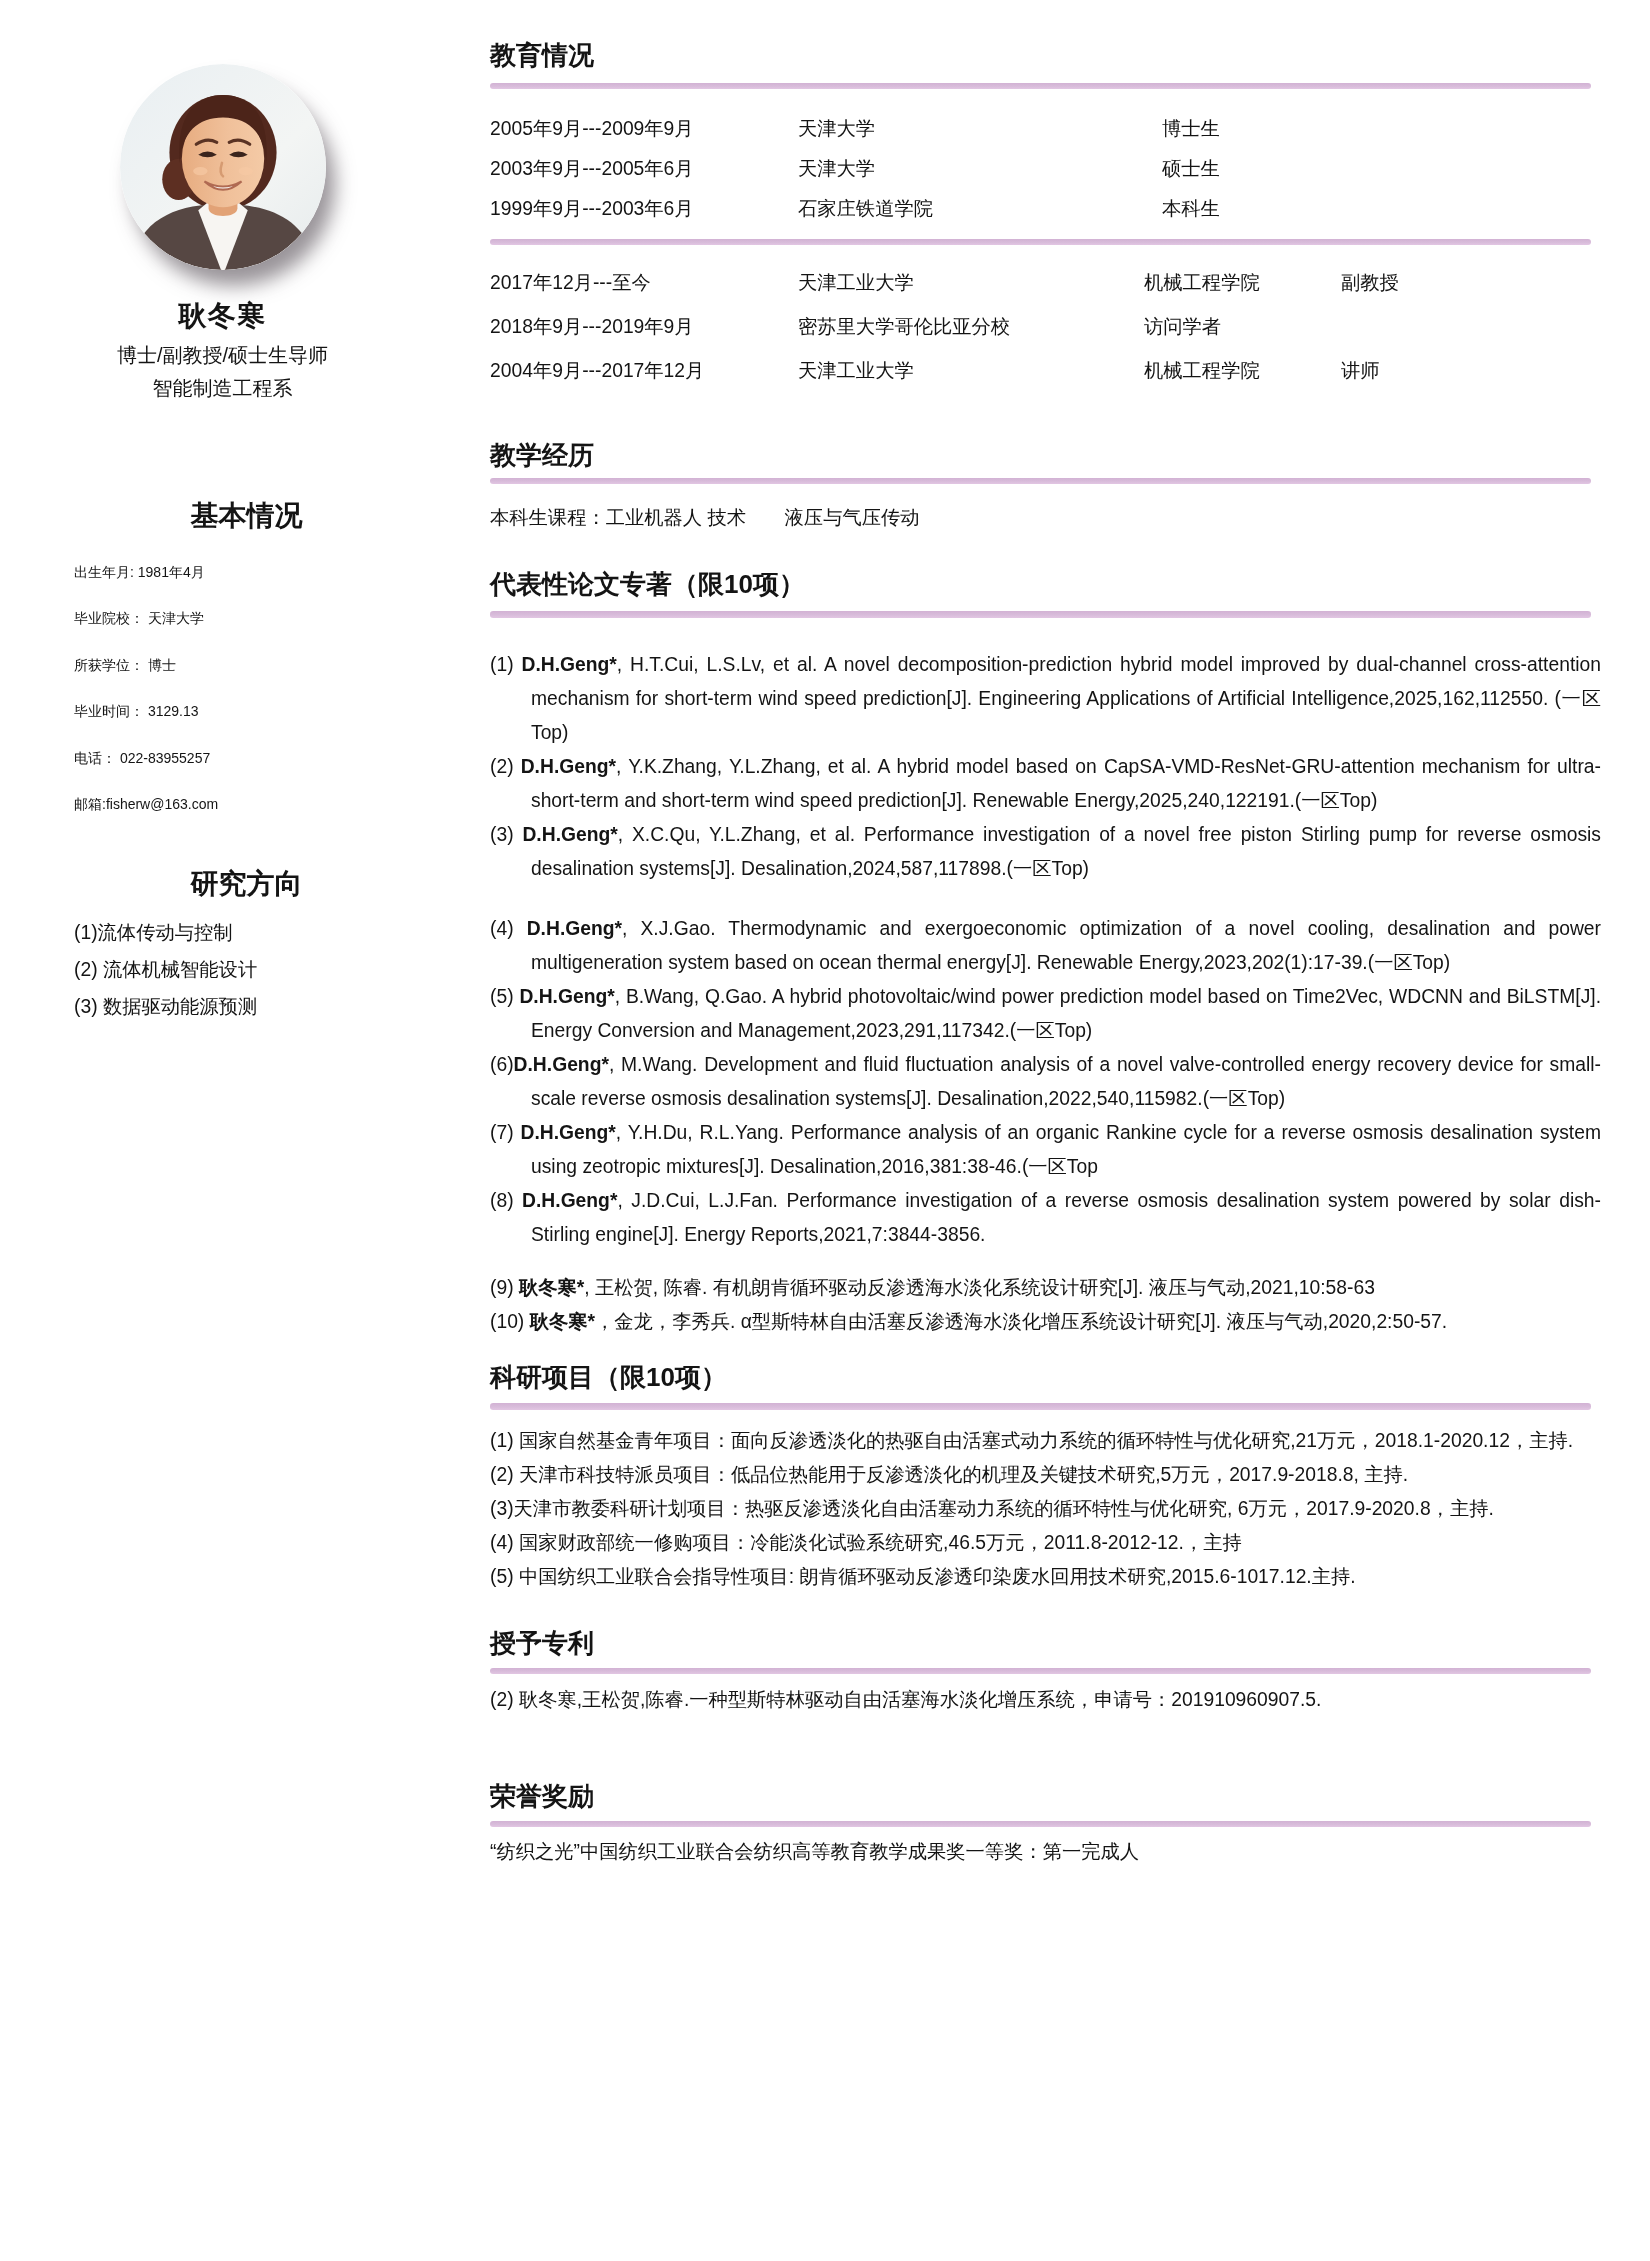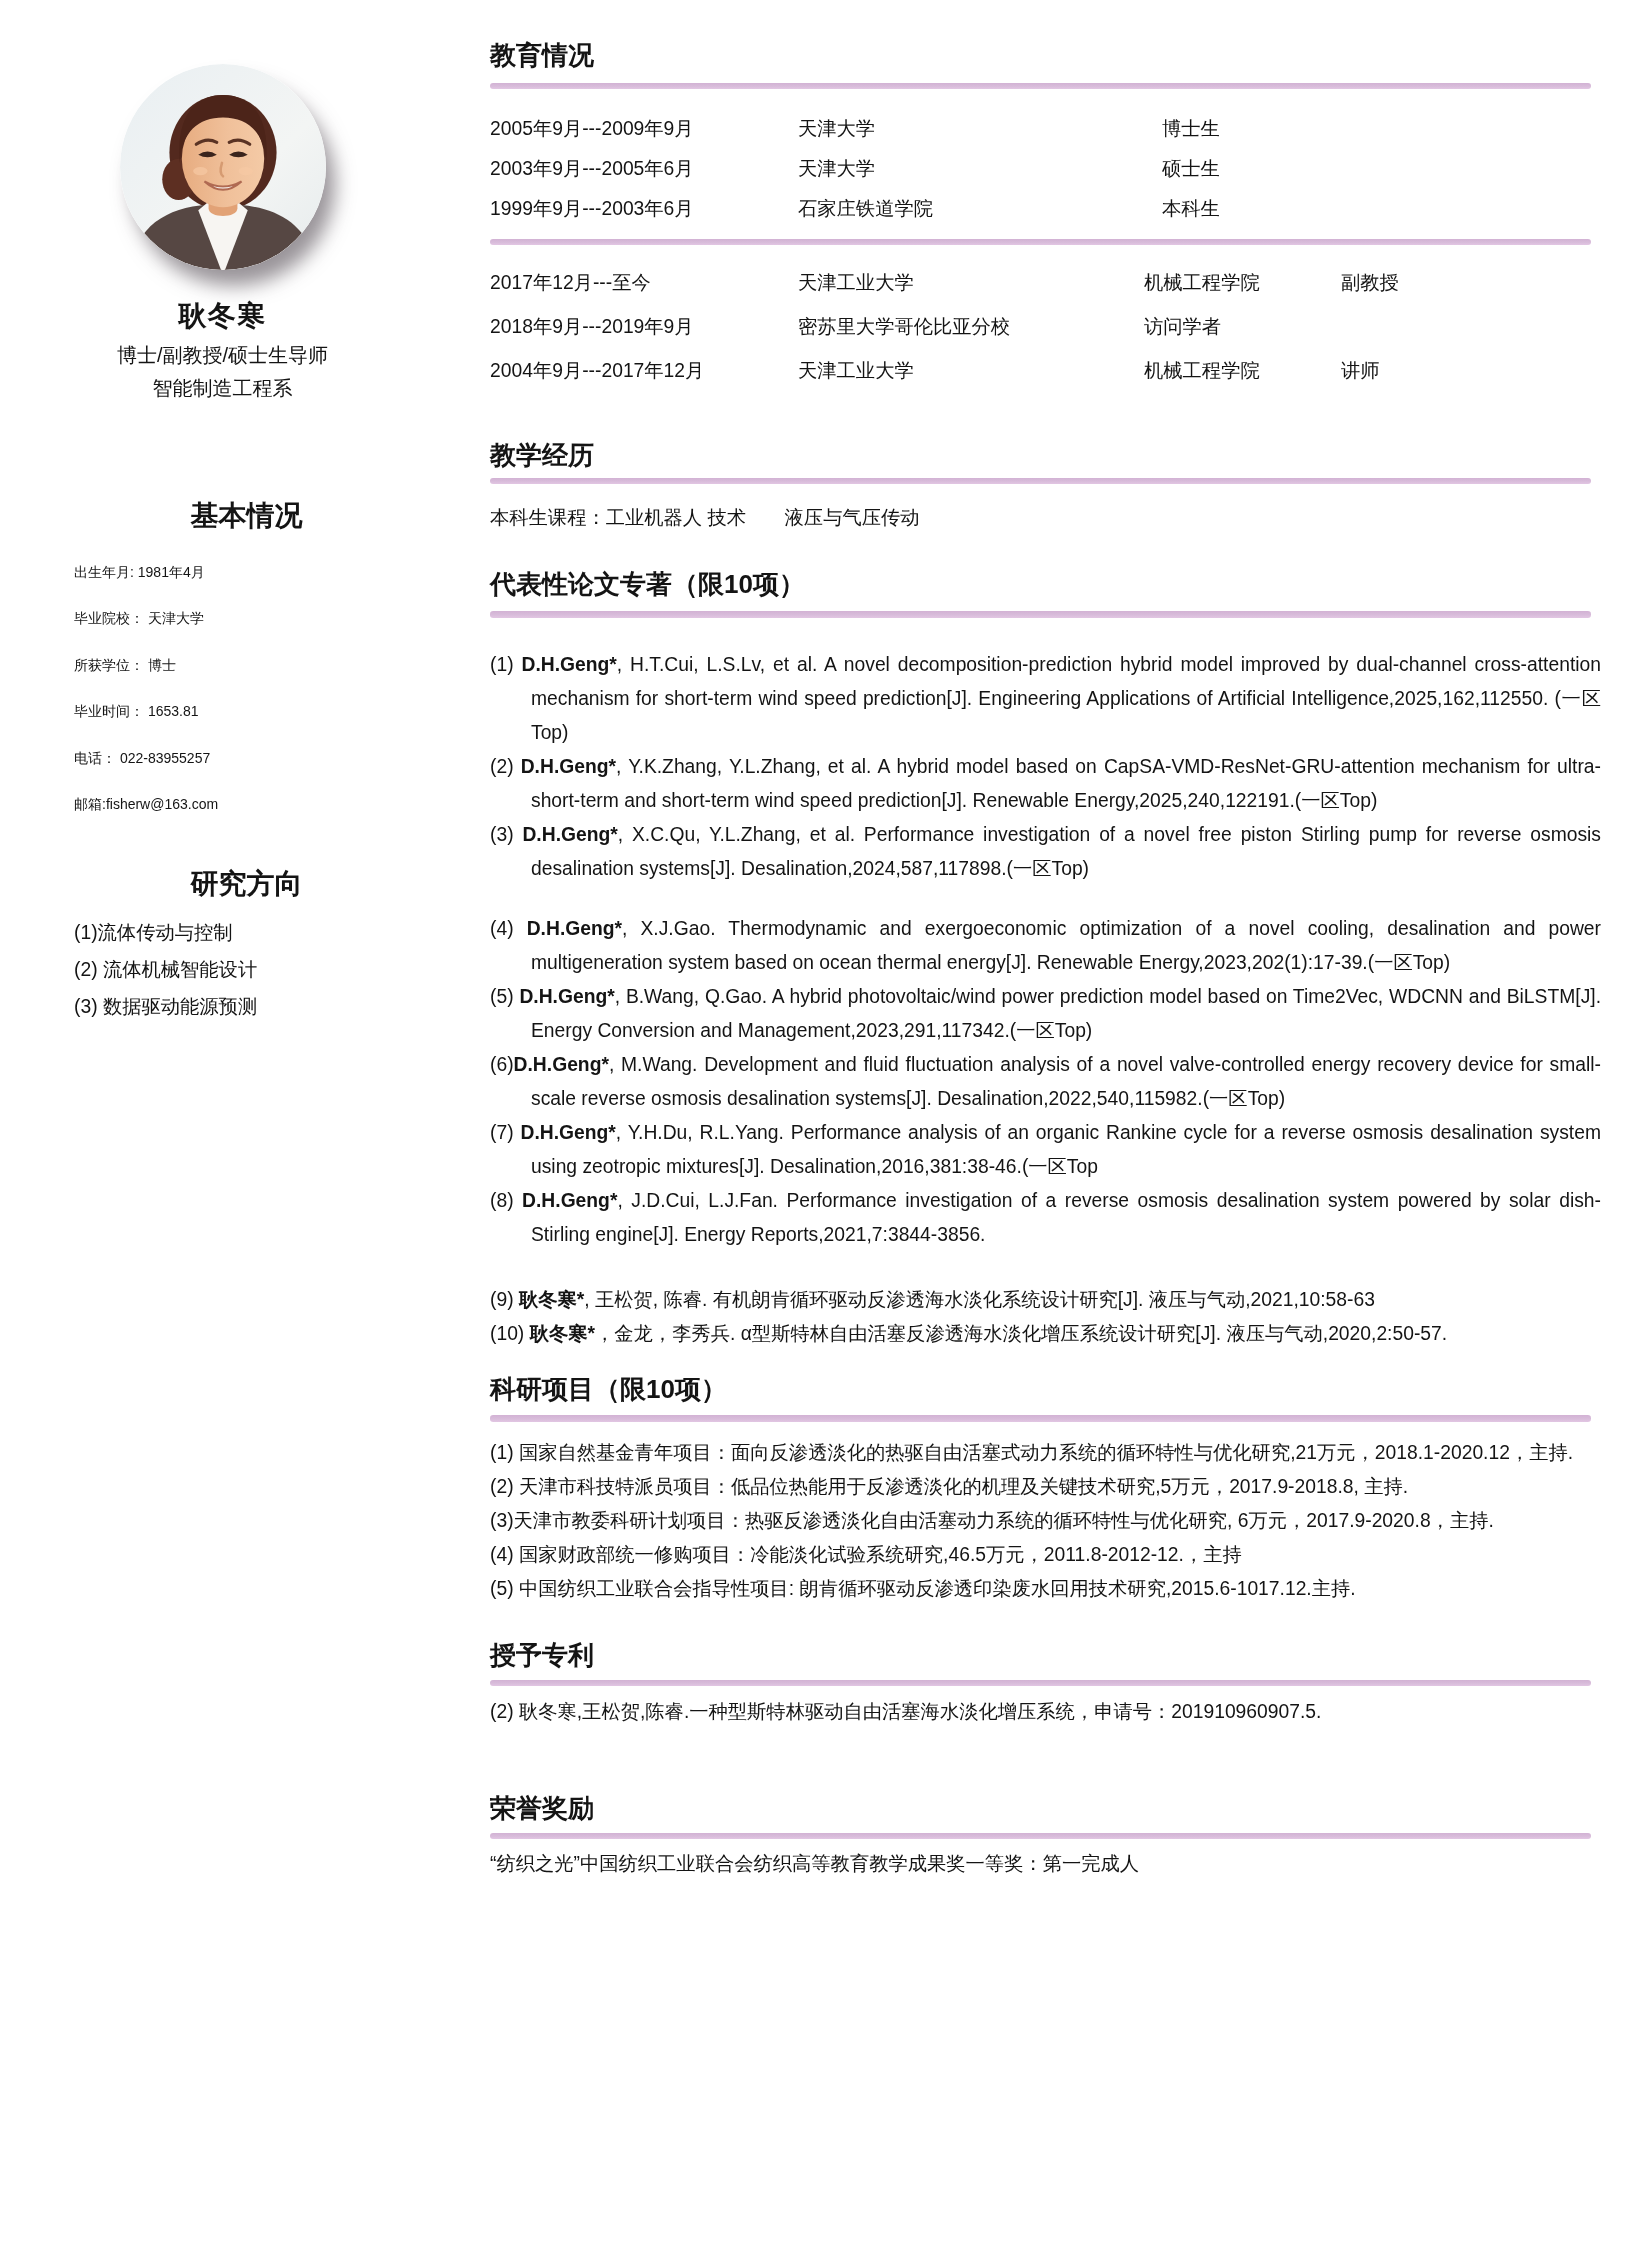--- a/index.html
+++ b/index.html
@@ -41,21 +41,21 @@
   .work-row{display:grid;grid-template-columns:308px 346px 197px auto;height:44px;align-items:center;font-size:19.3px;}
   .t-teach{margin-top:48px;}
   .r-teach{margin-top:6.4px;}
   .course-line{margin-top:20.6px;font-size:19.3px;line-height:26px;}
   .t-pub{margin-top:38px;}
   .r-pub{margin-top:11.6px;}
   .pub-list{list-style:none;margin-top:30px;}
   .pub-list li{font-size:19.3px;line-height:34px;text-align:justify;
                padding-left:41px;text-indent:-41px;}
   .pub-list li.sp{margin-top:26px;}
-  .pub-list li.sp2{margin-top:31px;}
+  .pub-list li.sp2{margin-top:19px;}
   .pub-list .bold{font-weight:bold;}
   .t-proj{margin-top:23px;}
   .r-proj{margin-top:10.3px;}
   .proj-list{list-style:none;margin-top:14px;}
   .proj-list li{font-size:19.3px;line-height:34px;text-align:justify;padding-left:36px;text-indent:-36px;}
   .t-pat{margin-top:34px;}
   .r-pat{margin-top:9px;}
   .pat-list{list-style:none;margin-top:9px;}
   .pat-list li{font-size:19.3px;line-height:34px;text-align:justify;padding-left:36px;text-indent:-36px;}
   .t-hon{margin-top:64px;}
@@ -119,21 +119,21 @@
 
     <h1 class="name">耿冬寒</h1>
     <div class="subtitle">博士/副教授/硕士生导师</div>
     <div class="subtitle dept">智能制造工程系</div>
 
     <h2 class="side-heading">基本情况</h2>
     <ul class="info-list">
       <li>出生年月: 1981年4月</li>
       <li>毕业院校： 天津大学</li>
       <li>所获学位： 博士</li>
-      <li>毕业时间： 1653.81</li>
+      <li>毕业时间： 3129.13</li>
       <li>电话： 022-83955257</li>
       <li>邮箱:fisherw@163.com</li>
     </ul>
 
     <h2 class="side-heading research">研究方向</h2>
     <ul class="research-list">
       <li>(1)流体传动与控制</li>
       <li>(2) 流体机械智能设计</li>
       <li>(3) 数据驱动能源预测</li>
     </ul>

